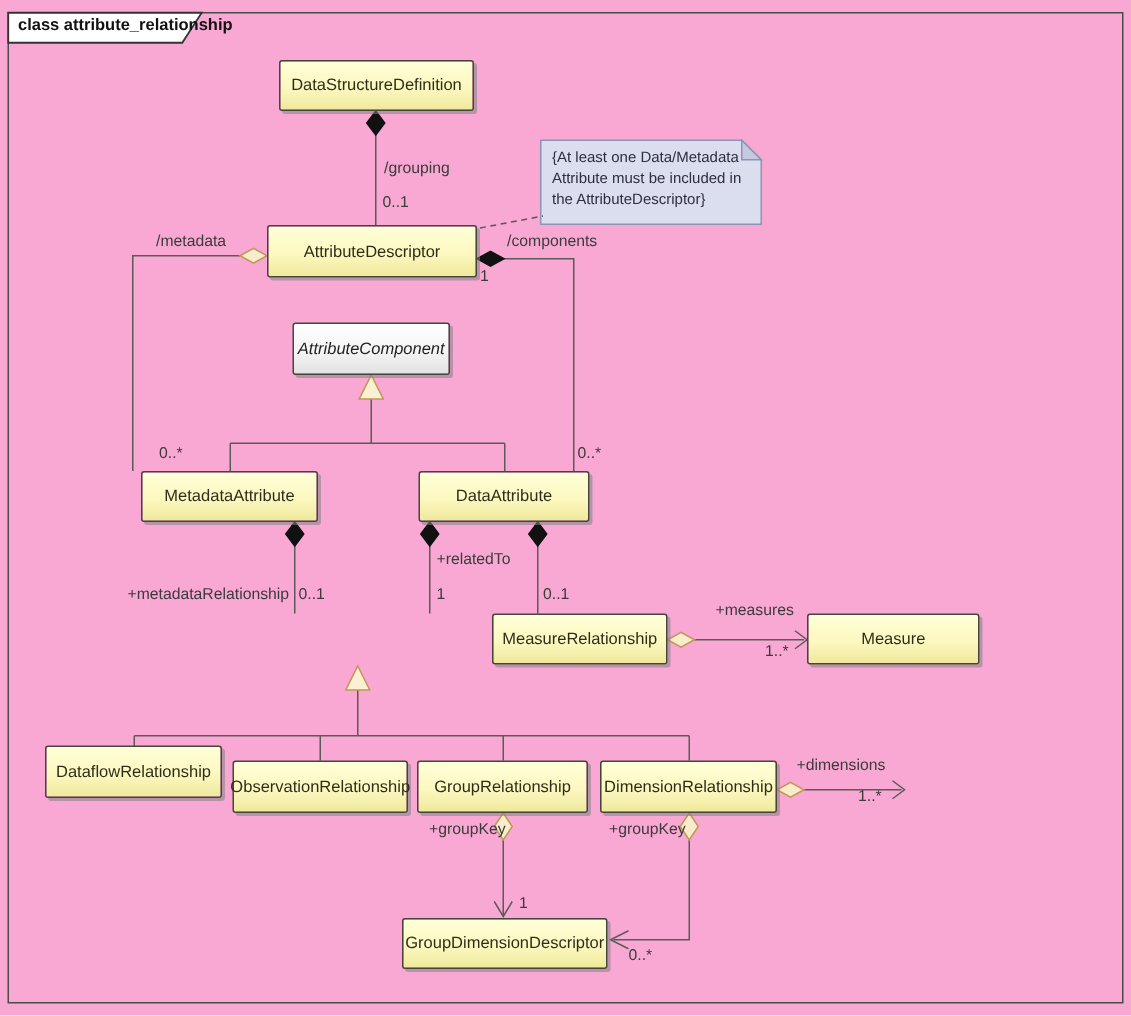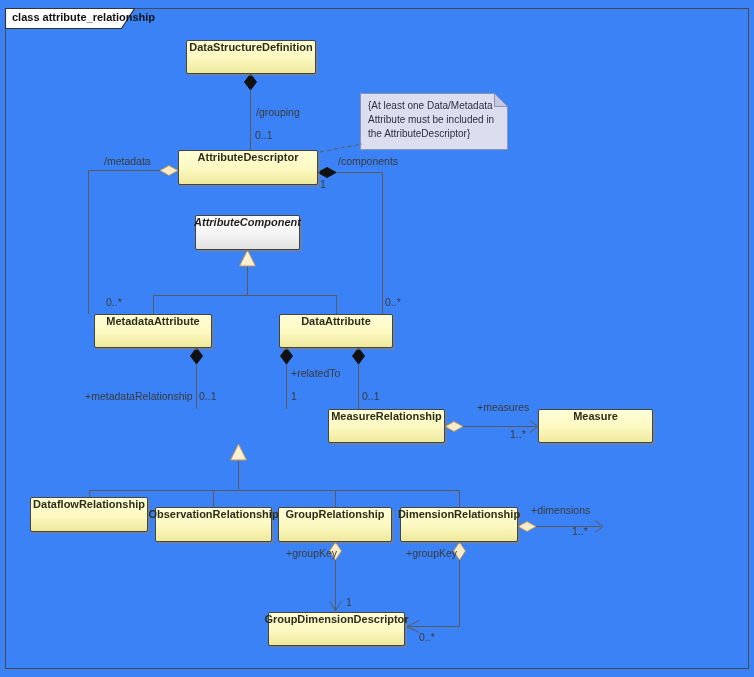--- a/index.html
+++ b/index.html
@@ -1,23 +1,23 @@
 <!DOCTYPE html>
 <html><head>
 <meta charset="utf-8">
 <style>
   html,body { margin:0; padding:0; background:#ffffff; }
   .stage {
-    position:relative; width:754px; height:677px; background:#3b82f6;
+    position:relative; width:754px; height:677px; background:#f9a8d4;
     font-family:"Liberation Sans", sans-serif; overflow:hidden;
   }
   svg.layer { position:absolute; left:0; top:0; width:754px; height:677px; }
   .uml-class {
-    position:absolute; display:flex; justify-content:center;
-    text-align:center; font-weight:bold; font-size:11px; color:#2e2e18;
+    position:absolute; display:flex; align-items:center; justify-content:center;
+    text-align:center; font-weight:normal; font-size:11px; color:#2e2e18;
     background:linear-gradient(180deg,#ffffd8 0%,#fcf8c0 55%,#efe99c 100%);
     border:1px solid #45453b; border-radius:2px;
     box-shadow:2px 2px 0 rgba(130,130,130,0.55);
     box-sizing:border-box;
   }
   .uml-class.abstract {
     background:linear-gradient(180deg,#ffffff 0%,#f4f4f4 55%,#e2e2e2 100%);
     font-style:italic; color:#1f1f1f;
   }
   .edge-label { position:absolute; font-size:10.5px; color:#3b3b3b; white-space:nowrap; }

